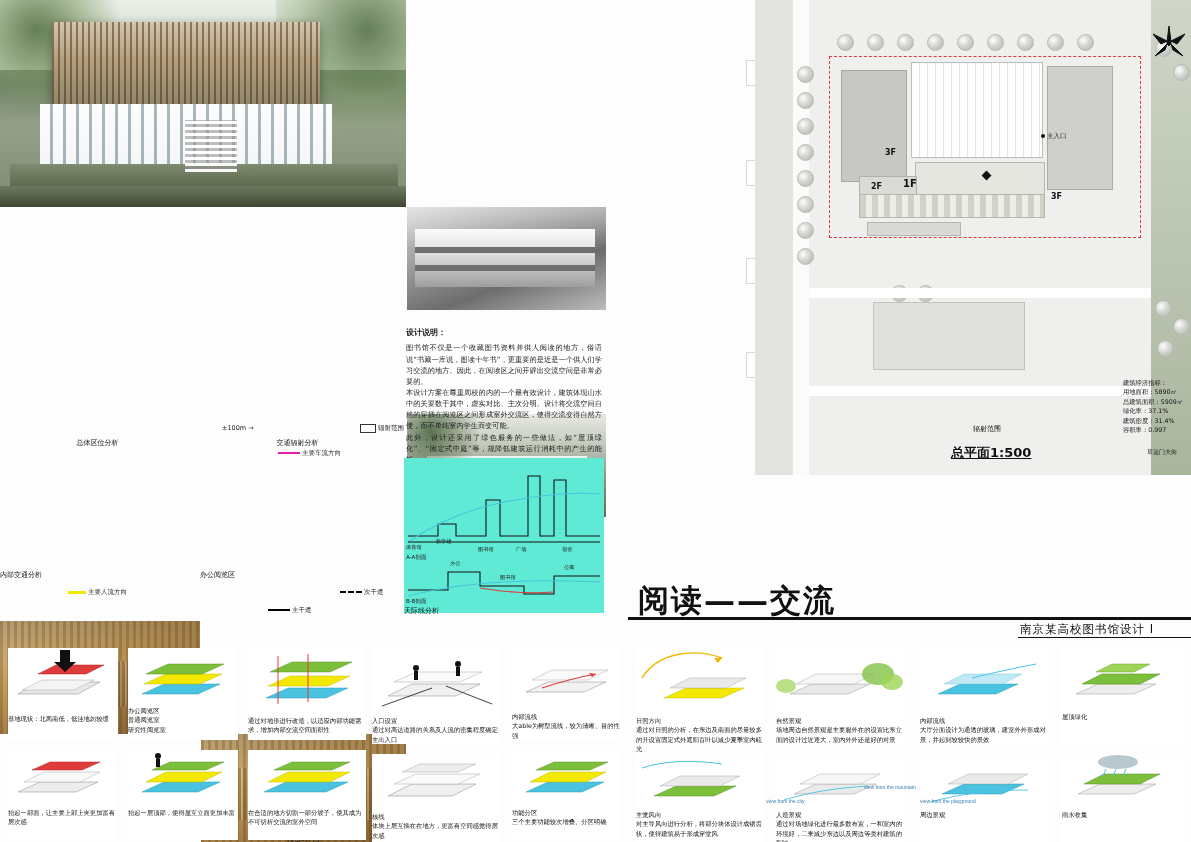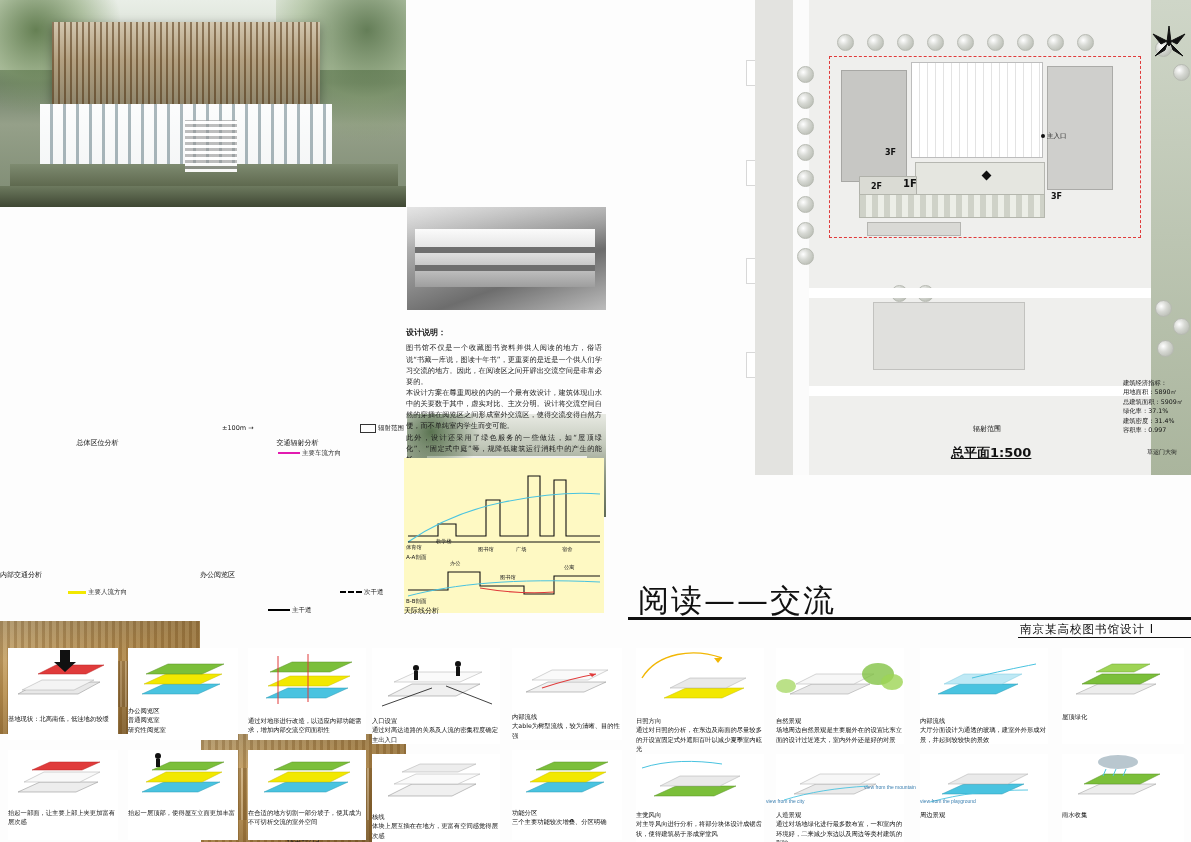--- a/index.html
+++ b/index.html
@@ -95,21 +95,21 @@
     left: 0; right: 0;
     font-size: 6.3px;
     line-height: 1.5;
     color: #111;
   }
 
   
   #title-zone { background:#ffffff; }
   .title-cn {
     font-size: 31px;
-    font-weight: normal;
+    font-weight: bold;
     letter-spacing: 2px;
     color: #111;
     font-family: "DejaVu Sans", sans-serif;
   }
   .title-en {
     font-size: 25px;
     color: #3a3a3a;
     letter-spacing: 0px;
   }
   .title-sub {
@@ -206,21 +206,21 @@
   <div class="abs cap-label cn" style="left:200px; top:570px; width:110px; text-align:left;">办公阅览区</div>
   <div class="abs tiny cn" style="left:268px; top:588px;margin-top:18px;">
     <span class="lg-line"></span>
     <span>主干道</span>
   </div>
   <div class="abs tiny cn" style="left:340px; top:588px;">
     <span class="lg-dash"></span>
     <span>次干道</span>
   </div>
 
-  <div class="abs" style="left:404px; top:458px; width:200px; height:155px; background:#fef9c3;">
+  <div class="abs" style="left:404px; top:458px; width:200px; height:155px; background:#5eead4;">
     <svg width="200" height="100" style="position:absolute;left:0;top:0;">
       <path d="M4,78 L34,78 L34,66 L52,66 L52,78 L82,78 L82,42 L96,42 L96,78 L110,78 L110,78 L124,78 L124,18 L136,18 L136,78 L150,78 L150,22 L162,22 L162,78 L196,78" fill="none" stroke="#111" stroke-width="1.1"></path>
       <path d="M4,84 C30,66 60,52 100,44 C140,36 170,34 196,36" fill="none" stroke="#49c3e0" stroke-width="1.1"></path>
       <line x1="4" y1="84" x2="196" y2="84" stroke="#111" stroke-width="1"></line>
     </svg>
     <div class="abs tiny cn" style="left:2px;top:86px;font-size:5.2px;">体育馆</div>
     <div class="abs tiny cn" style="left:32px;top:80px;font-size:5.2px;">教学楼</div>
     <div class="abs tiny cn" style="left:74px;top:88px;font-size:5.2px;">图书馆</div>
     <div class="abs tiny cn" style="left:112px;top:88px;font-size:5.2px;">广场</div>
     <div class="abs tiny cn" style="left:158px;top:88px;font-size:5.2px;">宿舍</div>

